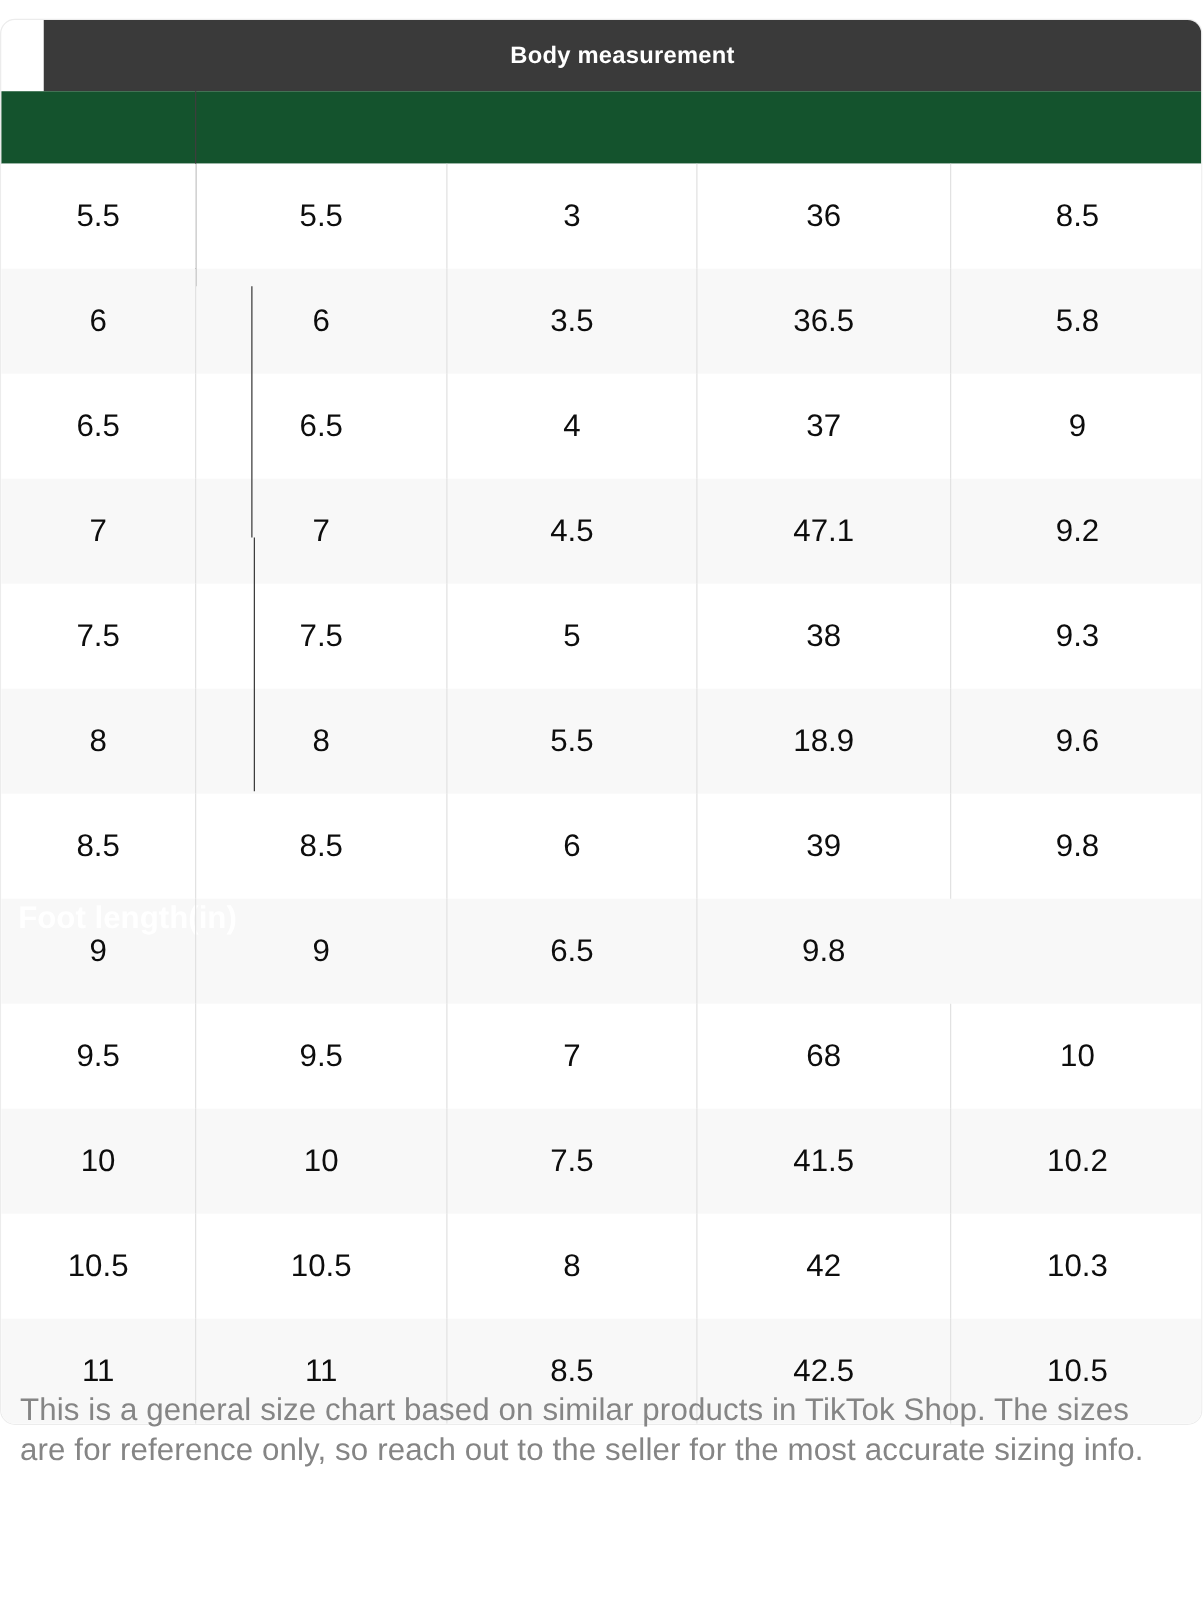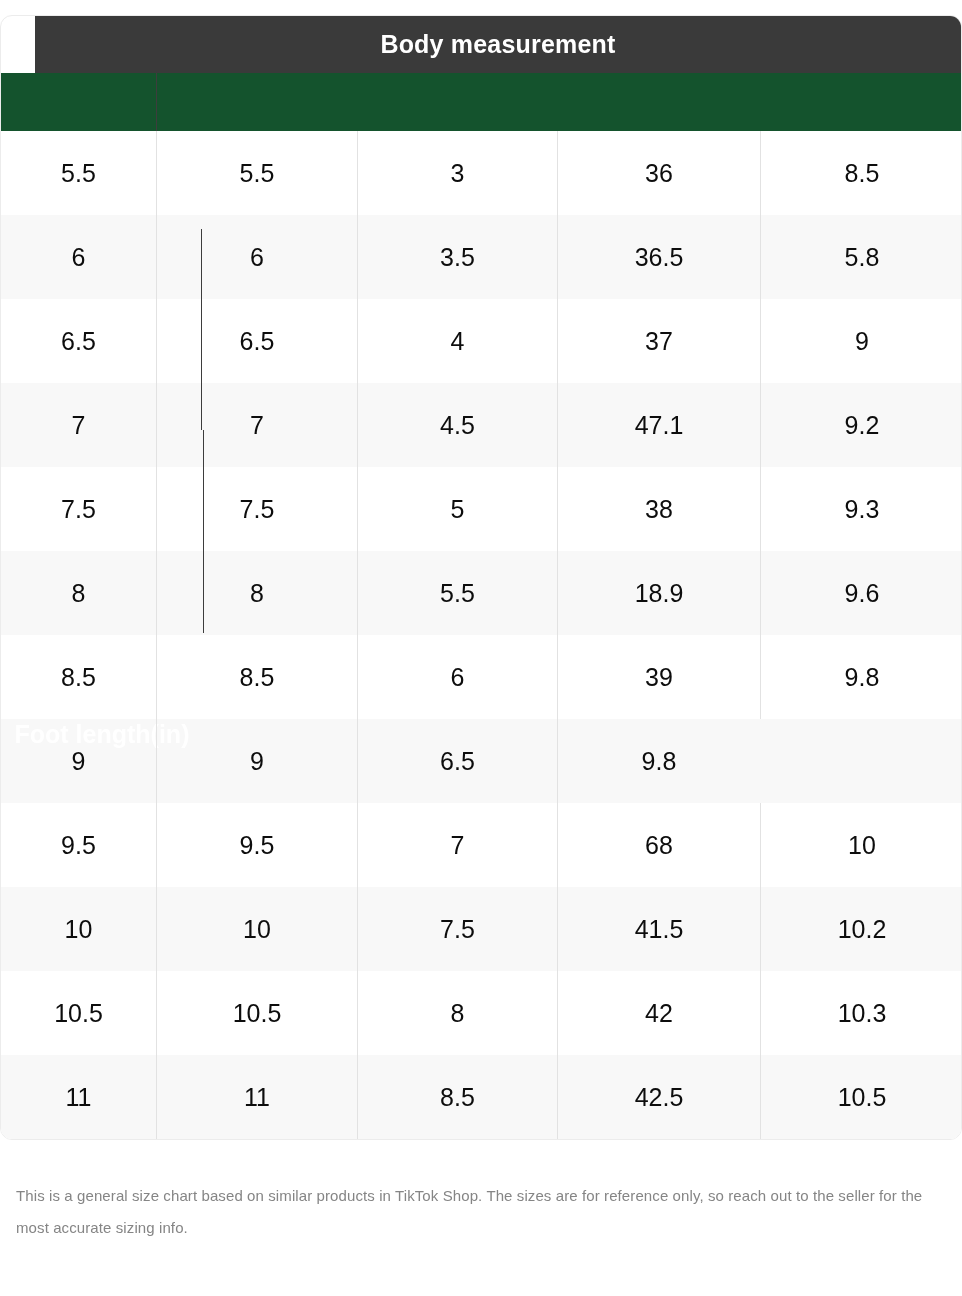--- a/index.html
+++ b/index.html
@@ -33,21 +33,21 @@
     overflow: hidden;
     background: #ffffff;
     border: 1px solid #ececec;
   }
 
   
   .chart-title {
     height: 57px;
     background: #3a3a3a;
     color: #ffffff;
-    font-size: 25px;
+    font-size: 19px;
     font-weight: bold;
     display: flex;
     align-items: center;
     justify-content: center;
     letter-spacing: 0.2px;
     margin-left: 34px;
   }
 
   
   .header-row {
@@ -98,24 +98,24 @@
   .col-0 { width: 156px; flex: 0 0 156px; }
   .col-1 { width: 201px; flex: 0 0 201px; }
   .col-2 { width: 200px; flex: 0 0 200px; }
   .col-3 { width: 203px; flex: 0 0 203px; }
   .col-4 { width: 202px; flex: 0 0 202px; }
 
   
   .footnote {
     position: absolute;
     left: 16px;
-    top: 1180px;
+    top: 1112px;
     width: 918px;
     color: #858585;
-    font-size: 15px;
+    font-size: 25px;
     line-height: 32px;
     letter-spacing: 0.1px;
   }
 </style>
 </head>
 <body>
 
 <div class="size-chart">
 
   <div class="table-card">

